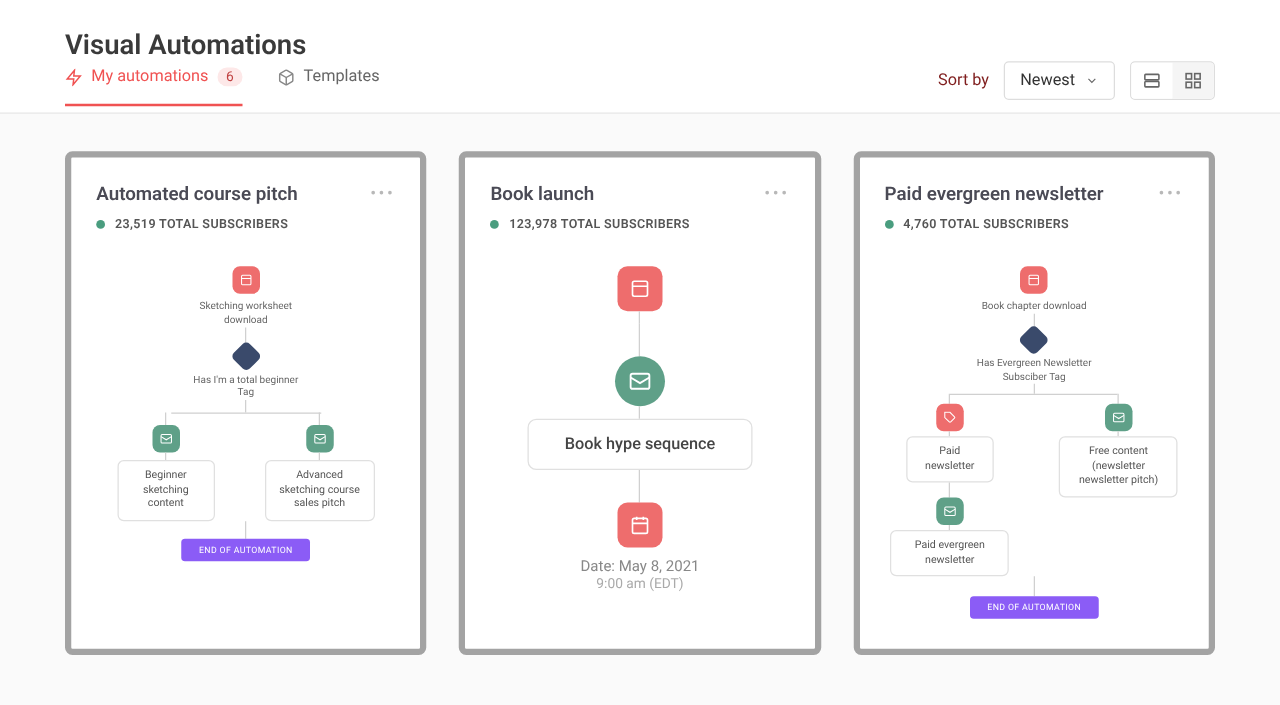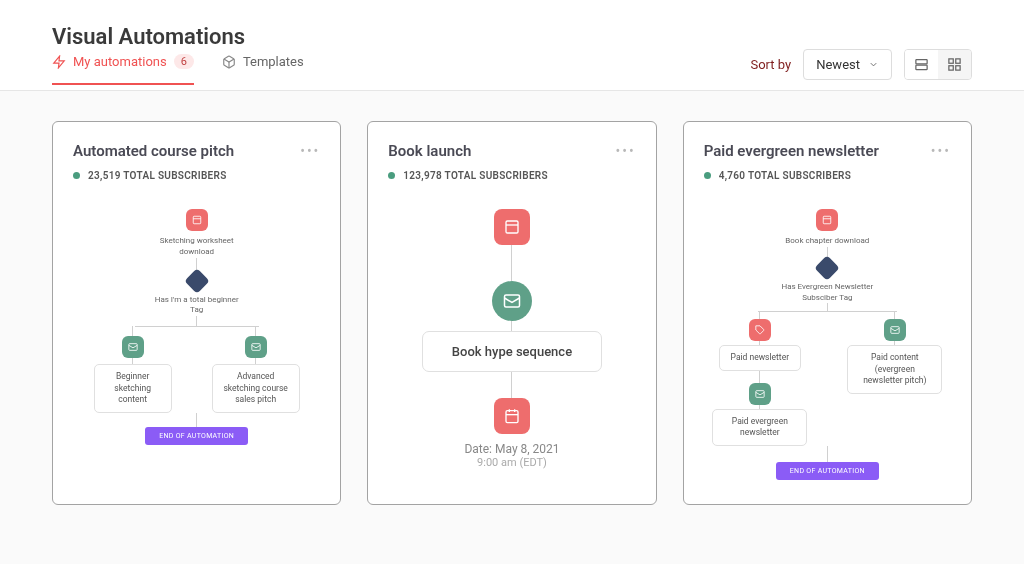--- a/index.html
+++ b/index.html
@@ -16,21 +16,21 @@
 
 .controls { display: flex; align-items: center; gap: 12px; padding-bottom: 10px; }
 .sort-label { font-size: 13px; color: #7f1d1d; }
 .sort-select { display: flex; align-items: center; gap: 8px; border: 1px solid #ddd; border-radius: 4px; padding: 7px 12px; font-size: 13px; background: #fff; cursor: pointer; }
 .view-toggle { display: flex; border: 1px solid #ddd; border-radius: 4px; overflow: hidden; }
 .view-btn { padding: 7px 9px; background: #fff; cursor: pointer; display: flex; align-items: center; }
 .view-btn.active { background: #f5f5f5; }
 .new-btn { display: flex; align-items: center; gap: 8px; background: #f05252; color: #fff; border: none; border-radius: 4px; padding: 9px 16px; font-size: 13px; font-weight: 500; cursor: pointer; }
 
 .grid { display: grid; grid-template-columns: repeat(3, 1fr); gap: 26px; padding: 30px 52px; }
-.card { background: #fff; border: 1px solid #a3a3a3; border-radius: 6px; padding: 20px 20px 24px; }
+.card { background: #fff; border: 5px solid #a3a3a3; border-radius: 6px; padding: 20px 20px 24px; }
 .card-head { display: flex; justify-content: space-between; align-items: center; margin-bottom: 10px; }
 .card-title { font-size: 15px; font-weight: 600; color: #4a4a55; }
 .dots { color: #b8b8b8; font-size: 14px; letter-spacing: 2px; cursor: pointer; }
 .card-meta { display: flex; align-items: center; gap: 8px; font-size: 10px; font-weight: 600; color: #555; letter-spacing: 0.3px; margin-bottom: 28px; }
 .status-dot { width: 7px; height: 7px; border-radius: 50%; background: #4a9d7f; }
 
 
 .diagram { display: flex; flex-direction: column; align-items: center; position: relative; }
 .conn { width: 1px; background: #d0d0d0; margin: 0 auto; }
 .node-circle { width: 30px; height: 30px; border-radius: 7px; display: flex; align-items: center; justify-content: center; color: #fff; }
@@ -226,41 +226,41 @@
       <div class="split">
         <div class="split-line" style="left:22%; right:22%;"></div>
         <div class="col">
           <div class="conn" style="height:8px"></div>
           <div class="node-circle sm red">
             <svg width="10" height="10" viewBox="0 0 24 24" fill="none" stroke="#fff" stroke-width="2">
                 <path d="M20.59 13.41l-7.17 7.17a2 2 0 0 1-2.83 0L2 12V2h10l8.59 8.59a2 2 0 0 1 0 2.82z"></path>
               </svg>
           </div>
           <div class="conn" style="height:4px"></div>
-          <div class="pill" style="width:82px">Paid newsletter</div>
+          <div class="pill" style="width:70px">Paid newsletter</div>
           <div class="conn" style="height:12px"></div>
           <div class="node-circle sm greenr">
             <svg width="10" height="10" viewBox="0 0 24 24" fill="none" stroke="#fff" stroke-width="2">
                 <rect x="2" y="4" width="20" height="16" rx="2"></rect>
                 <polyline points="2 8 12 14 22 8"></polyline>
               </svg>
           </div>
           <div class="conn" style="height:4px"></div>
           <div class="pill" style="width:95px">Paid evergreen newsletter</div>
         </div>
         <div class="col">
           <div class="conn" style="height:8px"></div>
           <div class="node-circle sm greenr">
             <svg width="10" height="10" viewBox="0 0 24 24" fill="none" stroke="#fff" stroke-width="2">
                 <rect x="2" y="4" width="20" height="16" rx="2"></rect>
                 <polyline points="2 8 12 14 22 8"></polyline>
               </svg>
           </div>
           <div class="conn" style="height:4px"></div>
-          <div class="pill" style="width:95px">Paid content (evergreen newsletter pitch)</div>
+          <div class="pill" style="width:95px">Free content (newsletter newsletter pitch)</div>
         </div>
       </div>
       <div class="conn" style="height:16px"></div>
       <div class="end-badge">END OF AUTOMATION</div>
     </div>
   </div>
 
 </div>
 
 </body></html>

